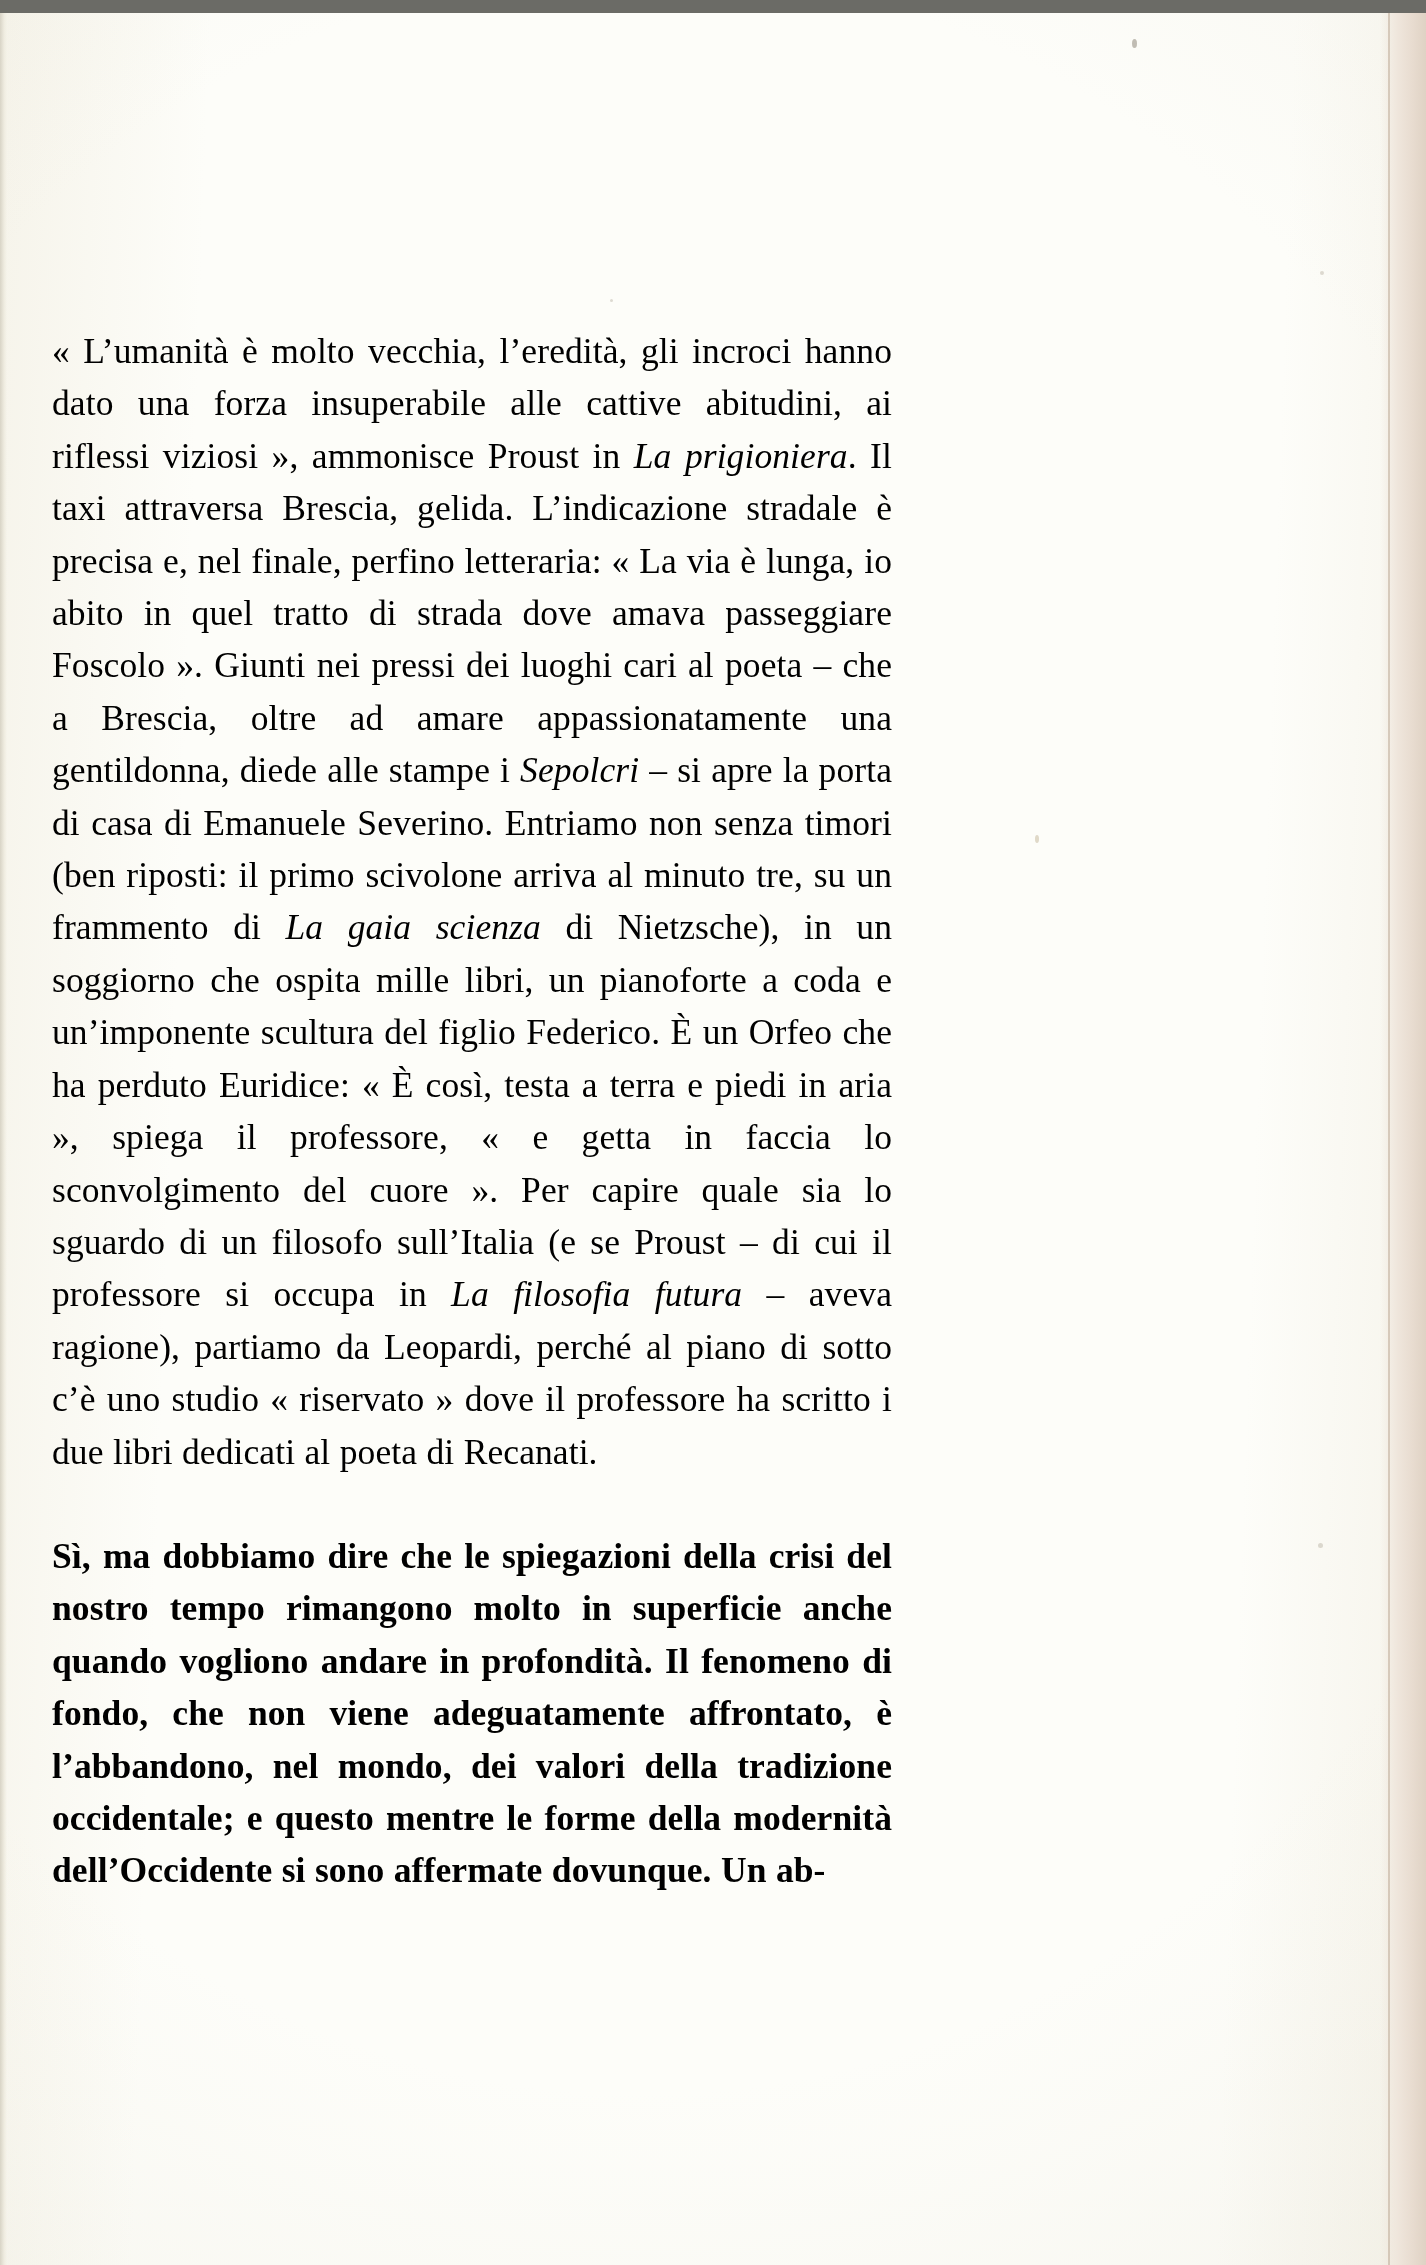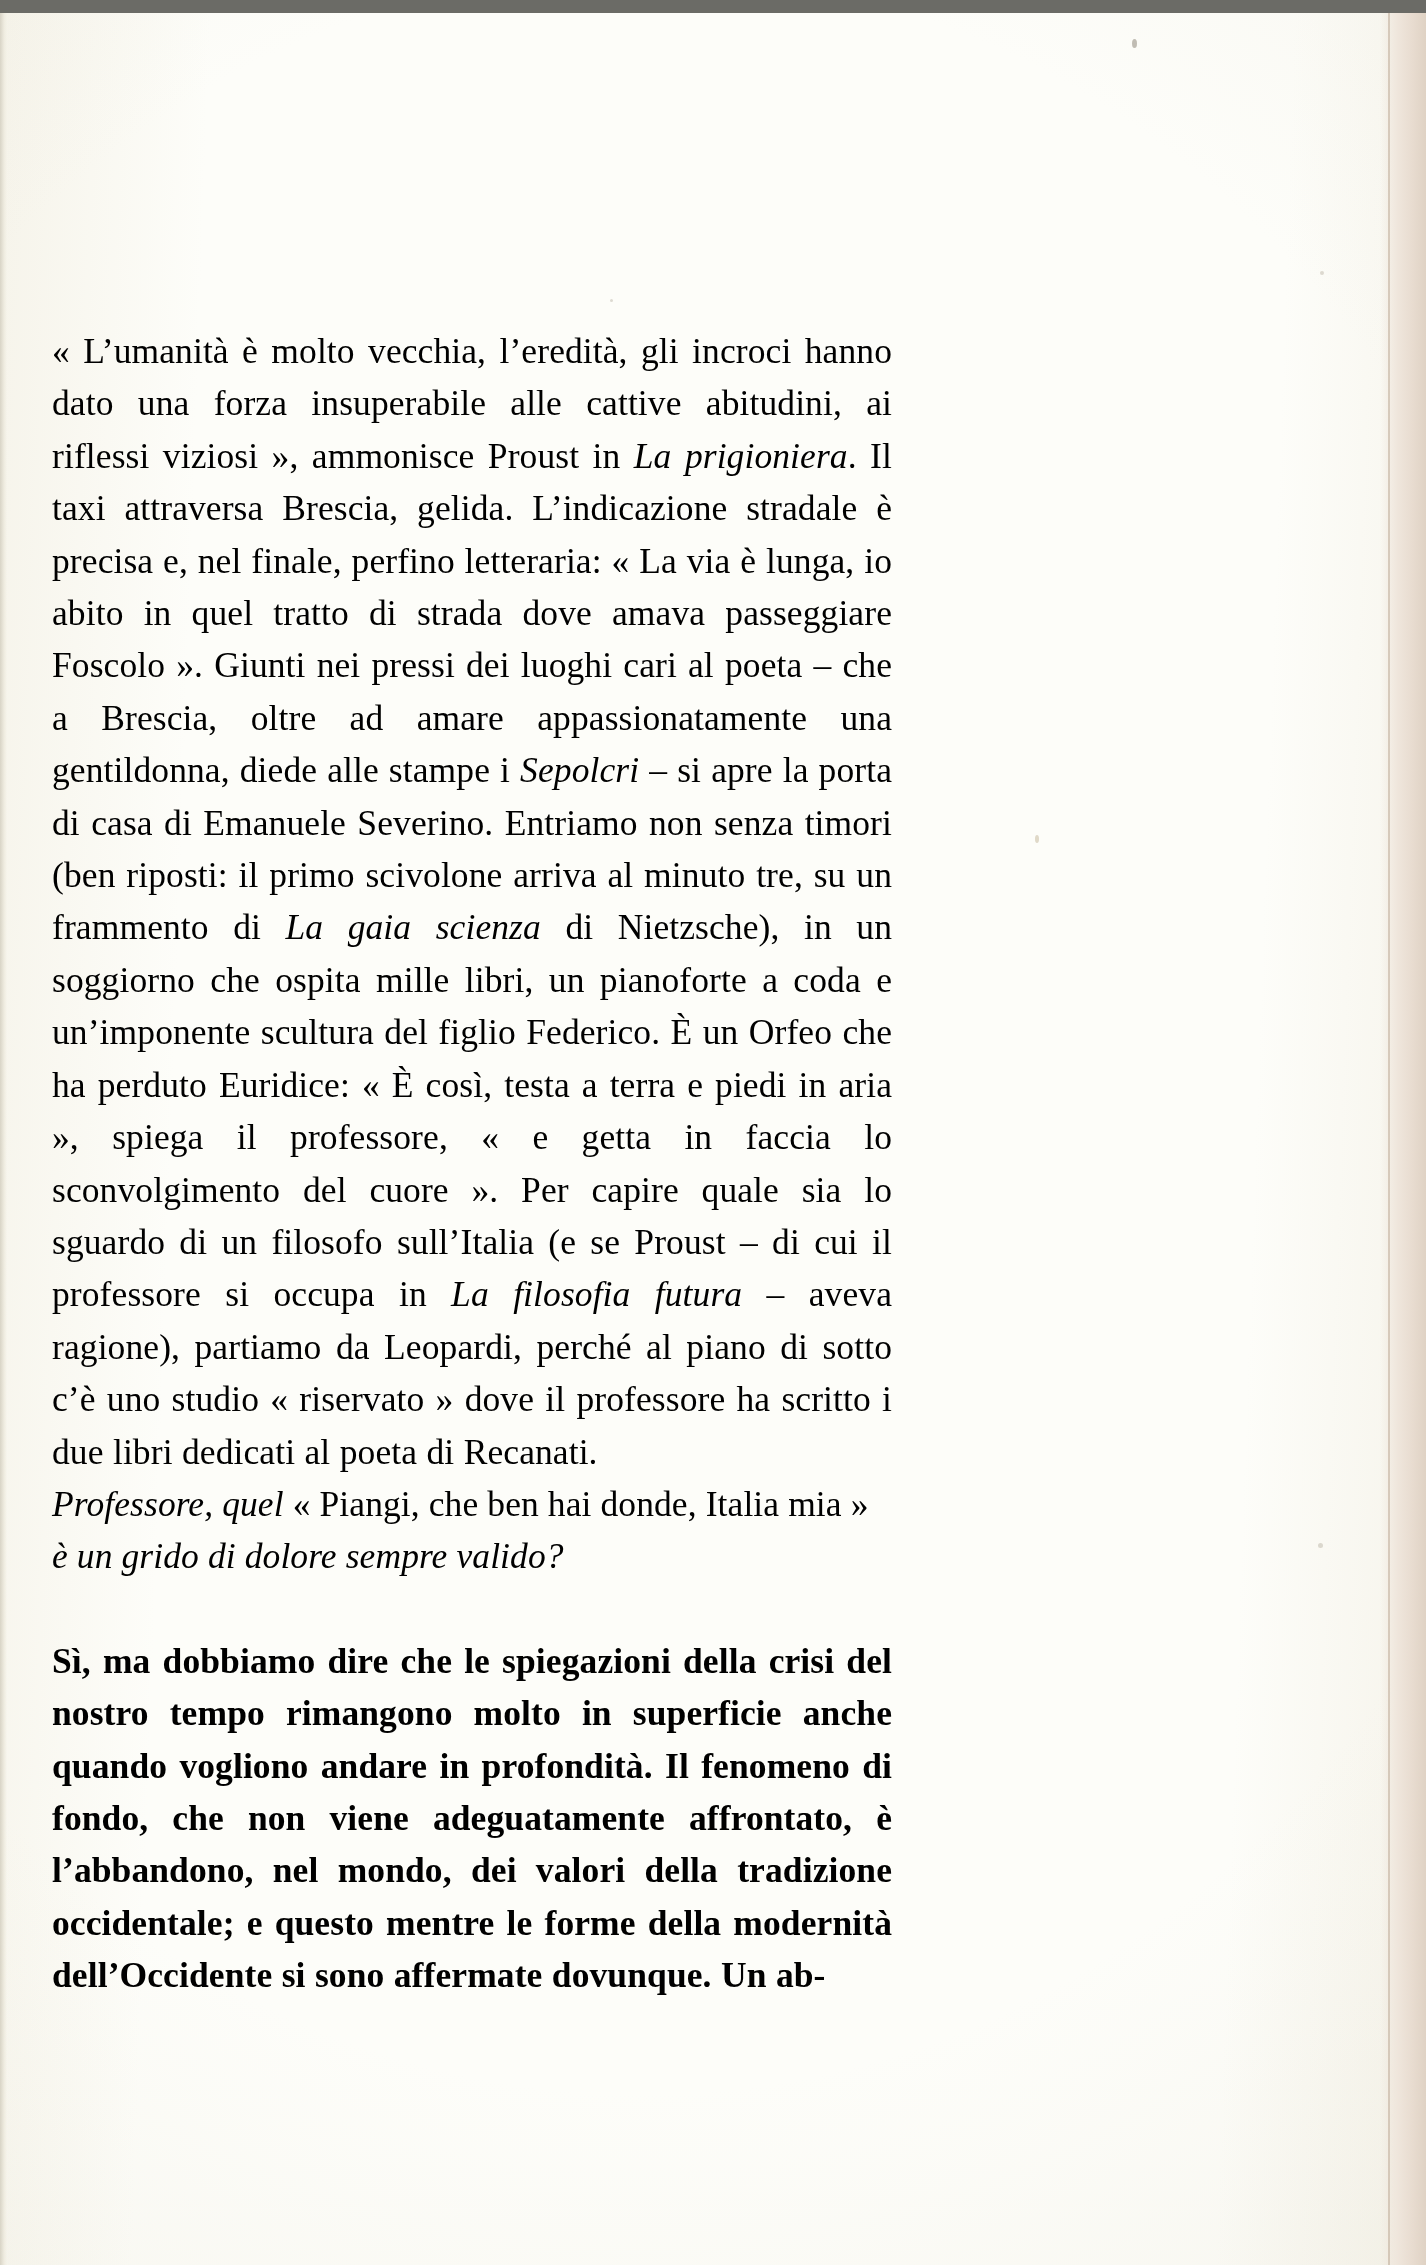--- a/index.html
+++ b/index.html
@@ -104,18 +104,17 @@
   <div class="speck" style="left:1132px; top:26px; width:5px; height:9px; background:rgba(120,110,95,0.45);"></div>
   <div class="speck" style="left:1320px; top:258px; width:4px; height:4px;"></div>
   <div class="speck" style="left:1318px; top:1530px; width:5px; height:5px;"></div>
   <div class="speck" style="left:610px; top:286px; width:3px; height:3px;"></div>
   <div class="speck" style="left:1035px; top:822px; width:4px; height:8px; background:rgba(170,150,110,0.35);"></div>
 
   <div class="text-column">
 
     <p class="body"><span>« L’umanità è molto vecchia, l’eredità, gli incroci hanno dato una forza insuperabile alle cattive abitudini, ai riflessi viziosi », ammonisce Proust in </span><em class="title">La prigioniera</em><span>. Il taxi attraversa Brescia, gelida. L’indicazione stradale è precisa e, nel finale, perfino letteraria: « La via è lunga, io abito in quel tratto di strada dove amava passeggiare Foscolo ». Giunti nei pressi dei luoghi cari al poeta – che a Brescia, oltre ad amare appassionatamente una gentildonna, diede alle stampe i </span><em class="title">Sepolcri</em><span> – si apre la porta di casa di Emanuele Severino. Entriamo non senza timori (ben riposti: il primo scivolone arriva al minuto tre, su un frammento di </span><em class="title">La gaia scienza</em><span> di Nietzsche), in un soggiorno che ospita mille libri, un pianoforte a coda e un’imponente scultura del figlio Federico. È un Orfeo che ha perduto Euridice: « È così, testa a terra e piedi in aria », spiega il professore, « e getta in faccia lo sconvolgimento del cuore ». Per capire quale sia lo sguardo di un filosofo sull’Italia (e se Proust – di cui il professore si occupa in </span><em class="title">La filosofia futura</em><span> – aveva ragione), partiamo da Leopardi, perché al piano di sotto c’è uno studio « riservato » dove il professore ha scritto i due libri dedicati al poeta di Recanati.</span></p>
 
-    <p class="question spaced-before"><span>Professore, quel </span><span class="roman">« Piangi, che ben hai donde, Italia mia »</span><span> è un grido di dolore sempre valido?</span></p>
 
     <p class="body spaced-before"><span>Sì, ma dobbiamo dire che le spiegazioni della crisi del nostro tempo rimangono molto in superficie anche quando vogliono andare in profondità. Il fenomeno di fondo, che non viene adeguatamente affrontato, è l’abbandono, nel mondo, dei valori della tradizione occidentale; e questo mentre le forme della modernità dell’Occidente si sono affermate dovunque. Un ab-</span></p>
 
   </div>
 </div>
 
 </body></html>

